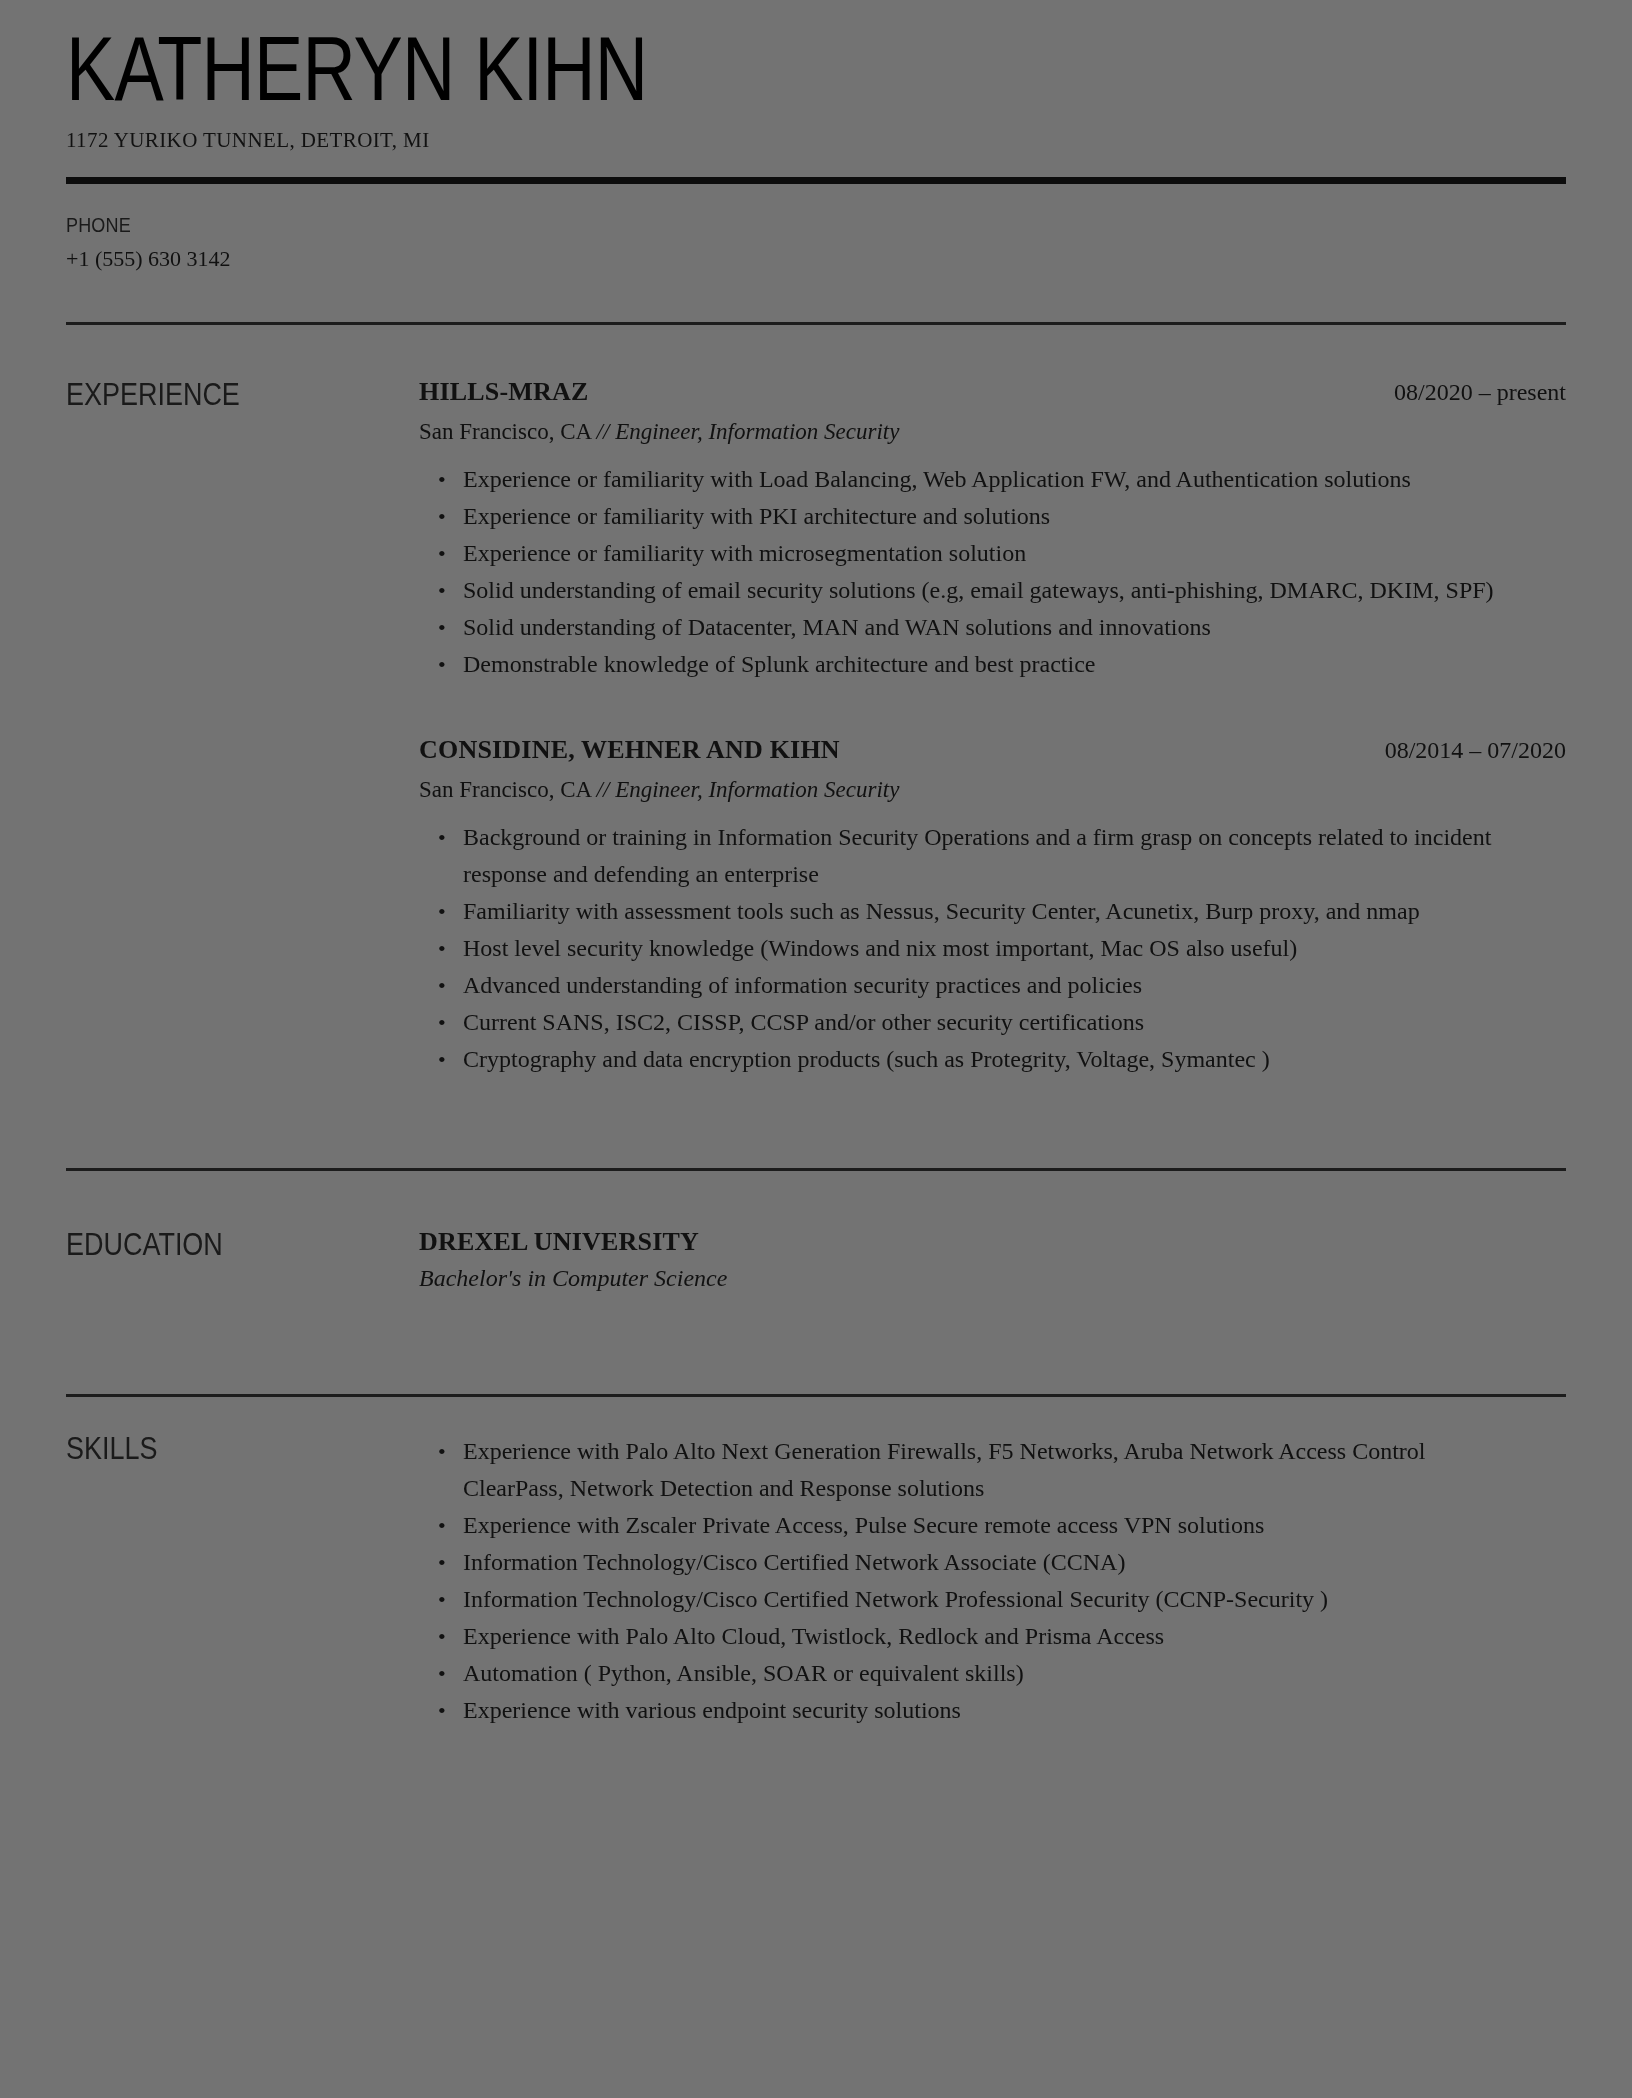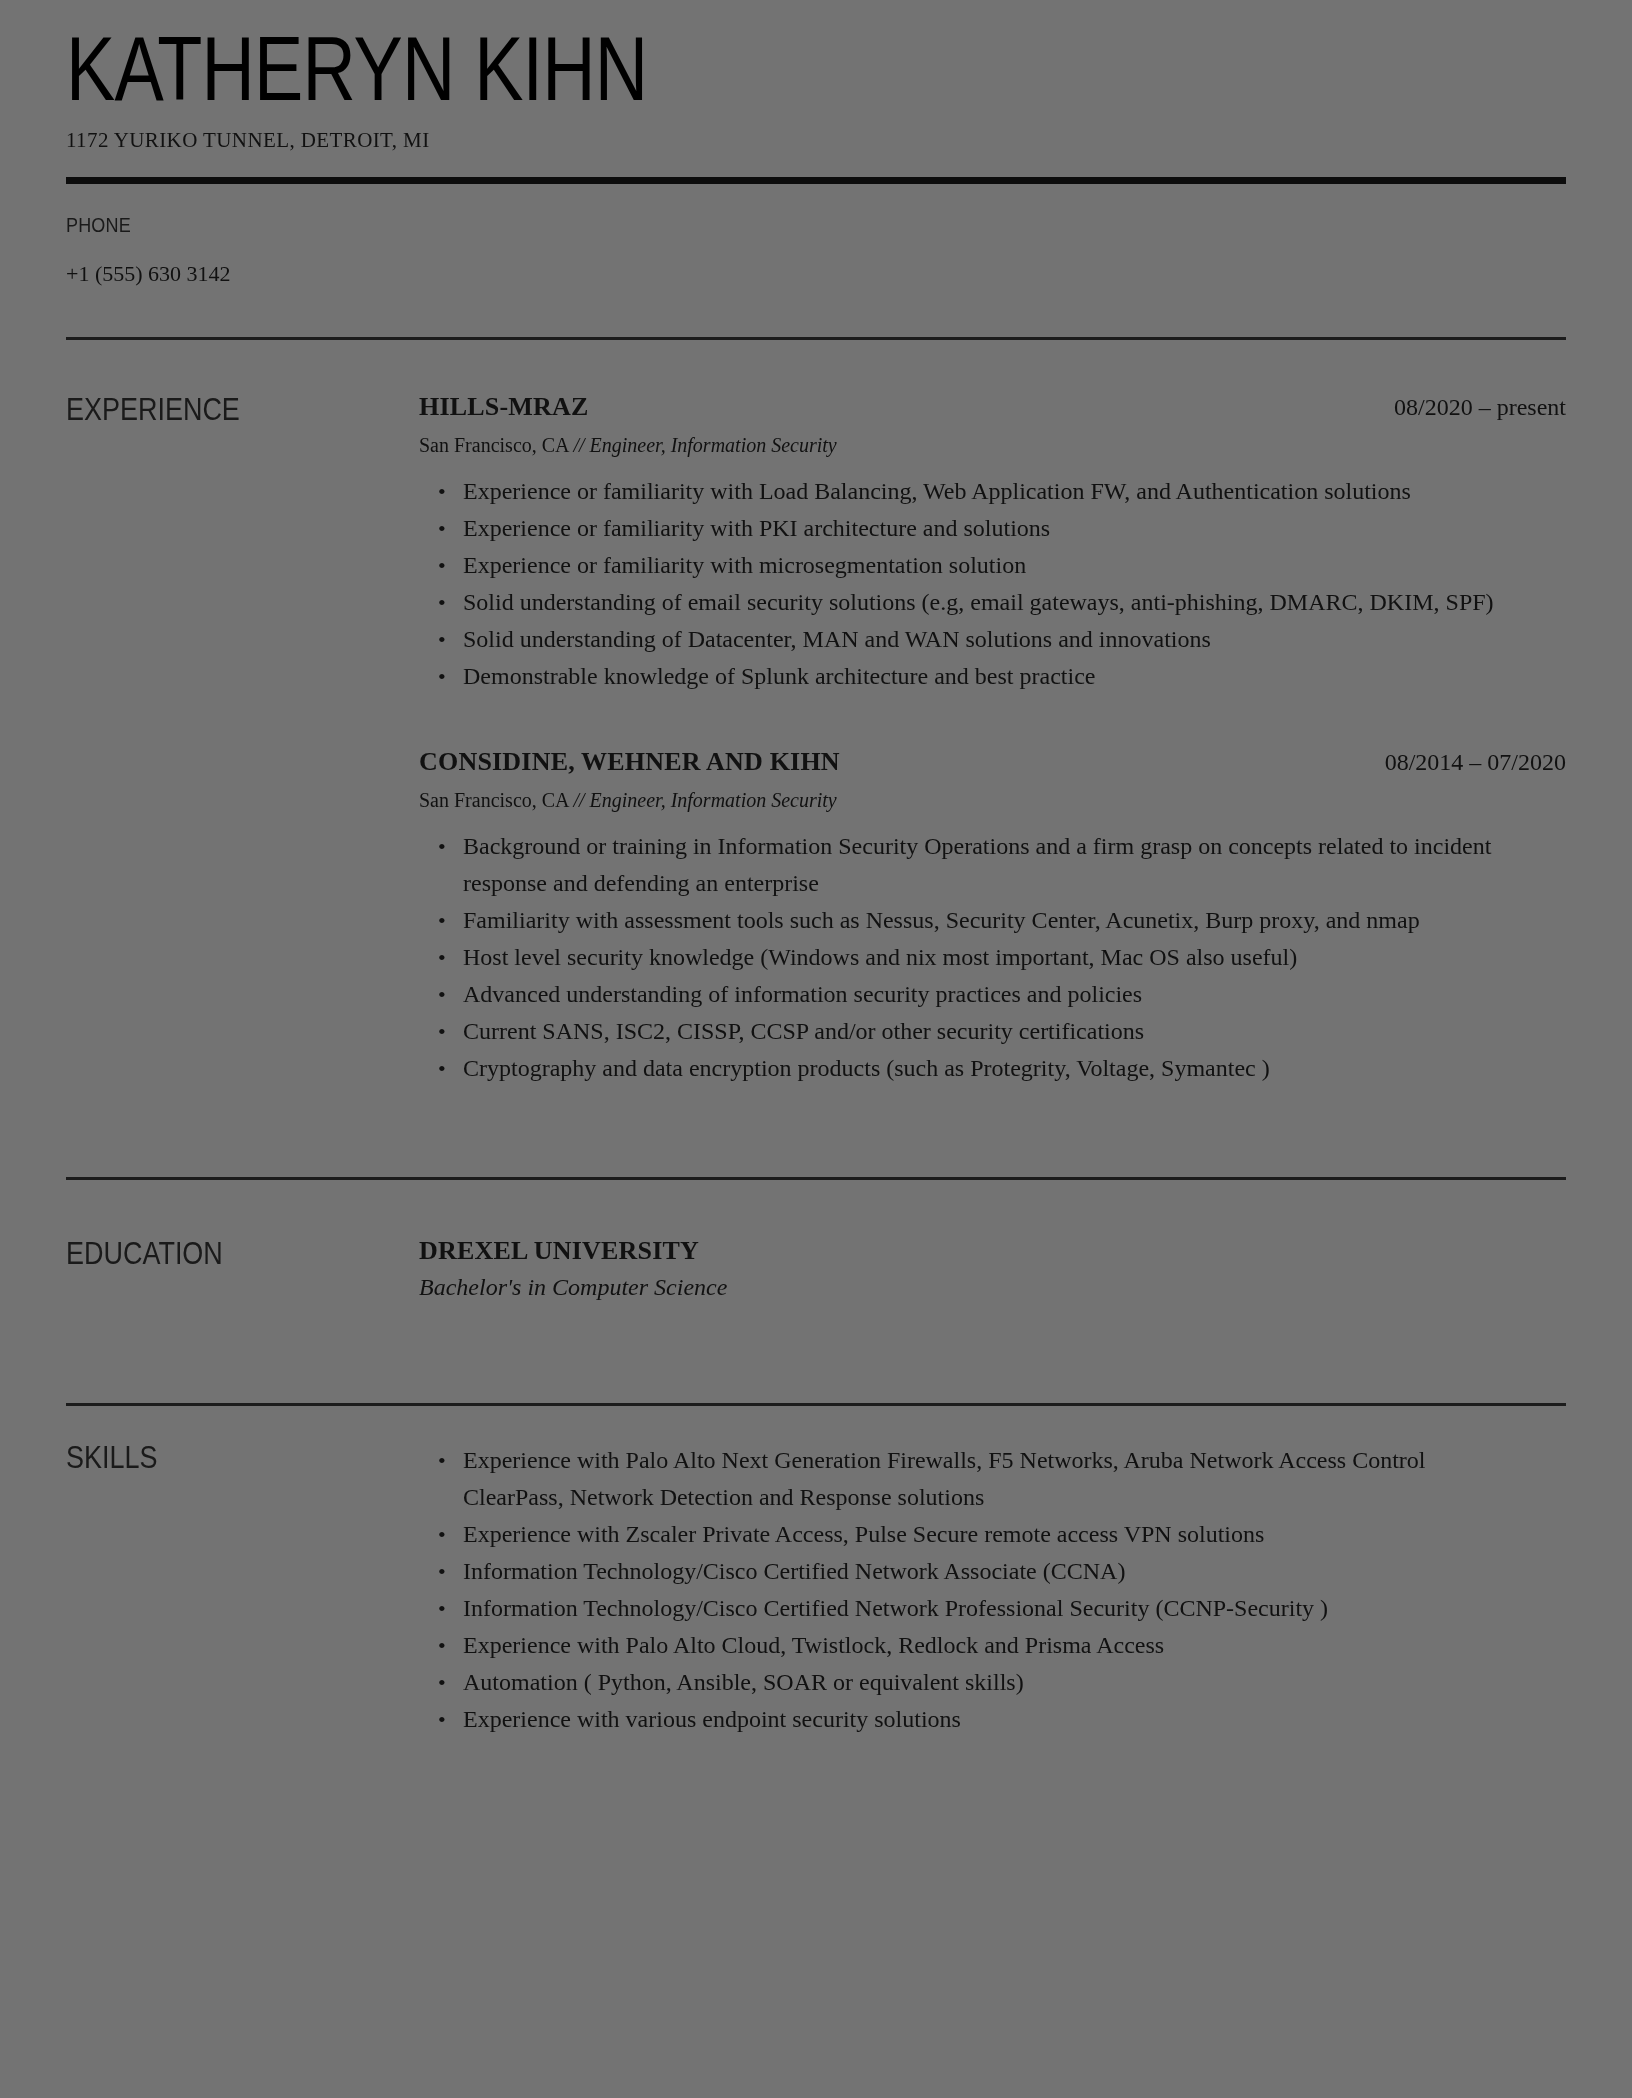--- a/index.html
+++ b/index.html
@@ -40,21 +40,21 @@
   .contact-label {
     margin-top: 30px;
     font-family: "Liberation Sans", sans-serif;
     font-size: 20px;
     letter-spacing: 0.2px;
     transform: scaleX(0.9);
     transform-origin: left center;
     color: #1a1a1a;
   }
   .contact-value {
-    margin-top: 24px;
+    margin-top: 9px;
     font-size: 22px;
   }
   .rule-thin {
     border: none;
     height: 3px;
     background: #1c1c1c;
     margin-top: 50px;
   }
   
   .section { display: flex; gap: 21px; }
@@ -84,21 +84,21 @@
     font-weight: 700;
     letter-spacing: 0.2px;
     white-space: nowrap;
   }
   .dates {
     font-size: 24px;
     white-space: nowrap;
   }
   .job-sub {
     margin-top: 12px;
-    font-size: 20px;
+    font-size: 23px;
   }
   .job-sub .role-italic { font-style: italic; }
   
   .bullets {
     margin-top: 16px;
     list-style: none;
     padding-right: 62px;
   }
   .bullets li {
     position: relative;

